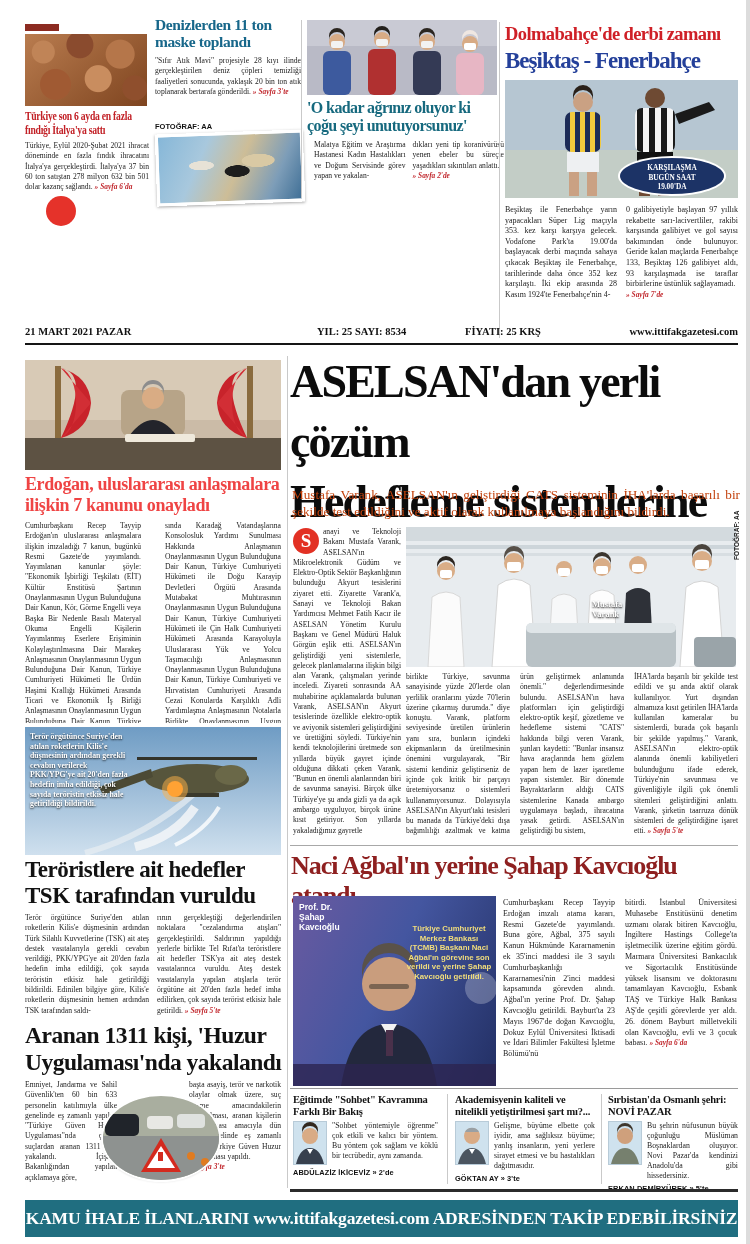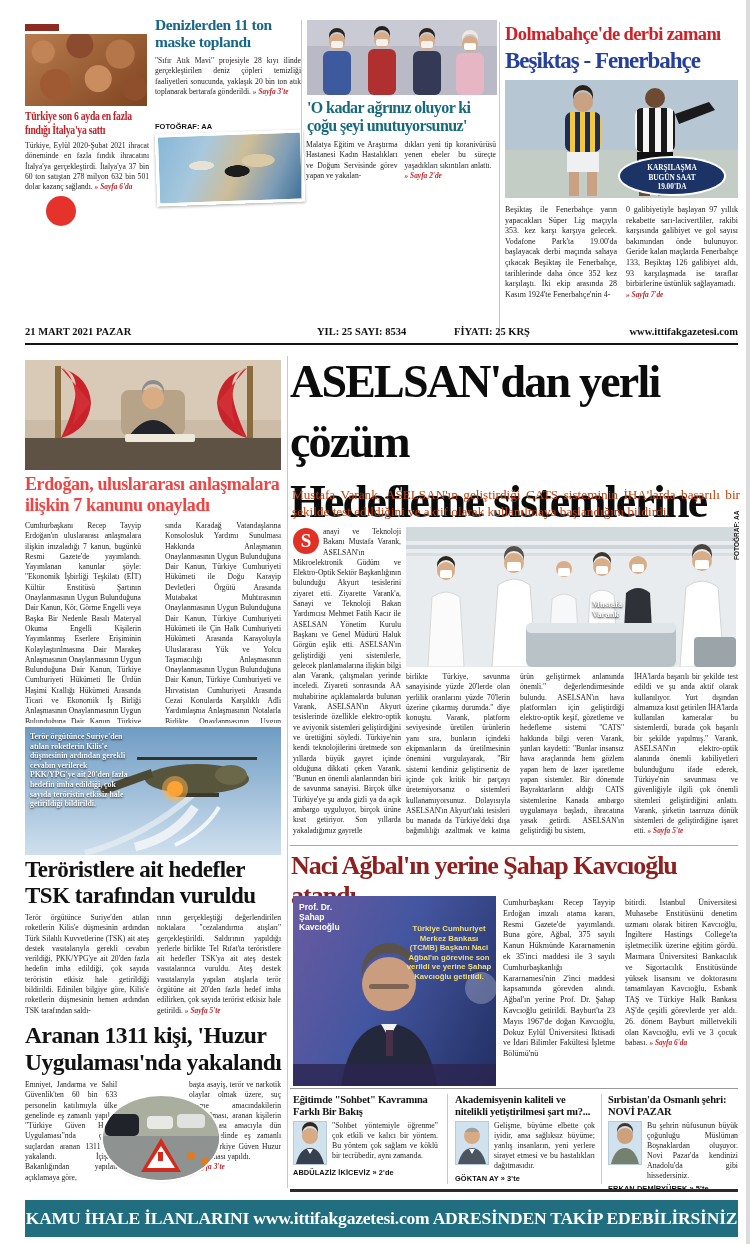--- a/index.html
+++ b/index.html
@@ -38,21 +38,21 @@
      border:3px solid #fff;box-shadow:0 1px 3px rgba(0,0,0,.35);
      background:
       radial-gradient(ellipse at 55% 55%, #1d1d1d 12px, transparent 13px),
       radial-gradient(ellipse at 70% 40%, #d9c9a4 16px, transparent 17px),
       radial-gradient(ellipse at 30% 45%, #e7e2d6 12px, transparent 13px),
       linear-gradient(115deg,#86b7d8 0%,#a8c8dd 30%,#cdbd97 55%,#7d9db8 80%,#3f6f96 100%);}
 
   .nr-photo{left:307px;top:20px;width:190px;height:75px;}
   .nr-headline{left:307px;top:99px;width:196px;font-weight:bold;color:#16697e;
      font-size:16px;line-height:18px;letter-spacing:-0.6px;}
-  .nr-cols{left:306px;top:140px;width:190px;height:62px;display:flex;gap:7px;}
+  .nr-cols{left:314px;top:140px;width:190px;height:62px;display:flex;gap:7px;}
   .nr-cols>div{width:92px;height:62px;}
 
   .db-kicker{left:505px;top:24px;width:233px;font-weight:bold;color:#cf2027;
      font-size:18.5px;line-height:20px;letter-spacing:-0.6px;}
   .db-headline{left:505px;top:48px;width:233px;font-weight:bold;color:#24409a;
      font-size:23px;line-height:25px;letter-spacing:-1px;}
   .db-photo{left:505px;top:80px;width:233px;height:118px;}
   .db-badge{left:620px;top:158px;width:104px;height:36px;background:#1c3366;border-radius:50%;
      color:#fff;text-align:center;font-weight:bold;font-size:7.3px;line-height:9.6px;
      padding-top:5px;box-sizing:border-box;box-shadow:0 0 0 2px #fff;}
@@ -239,21 +239,21 @@
     </div>
   </div>
 
   <div class="sep-v" style="left:301px;top:20px;height:178px;"></div>
   <div class="sep-v" style="left:499px;top:22px;height:316px;"></div>
 
   <div class="abs red-dot"></div>
   <div class="abs dateline">
     <span style="left:0;">21 MART 2021 PAZAR</span>
     <span style="left:292px;">YIL: 25  SAYI: 8534</span>
-    <span style="left:429px;">FİYATI: 25 KRŞ</span>
+    <span style="left:440px;">FİYATI: 25 KRŞ</span>
     <span style="right:0;margin-left:6px;">www.ittifakgazetesi.com</span>
   </div>
 
   <div class="abs photo erd-photo">
     <svg width="256" height="110" viewBox="0 0 256 110">
       <rect width="256" height="110" fill="#cbbba7"></rect>
       <rect y="0" width="256" height="60" fill="#d8cab6"></rect>
       <g>
           <rect x="30" y="6" width="6" height="84" fill="#8a6b3e"></rect>
           <path d="M36 8 q30 6 0 70 q28 -8 30 -35 q-2 -27 -30 -35 z" fill="#c8232b"></path>

